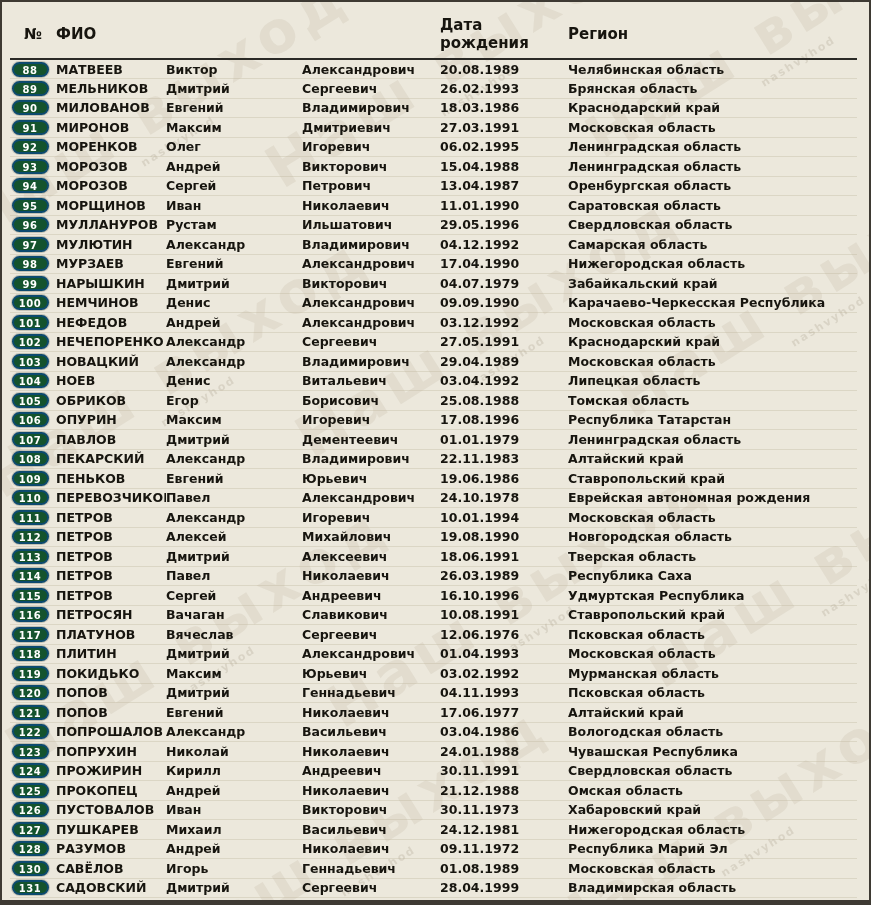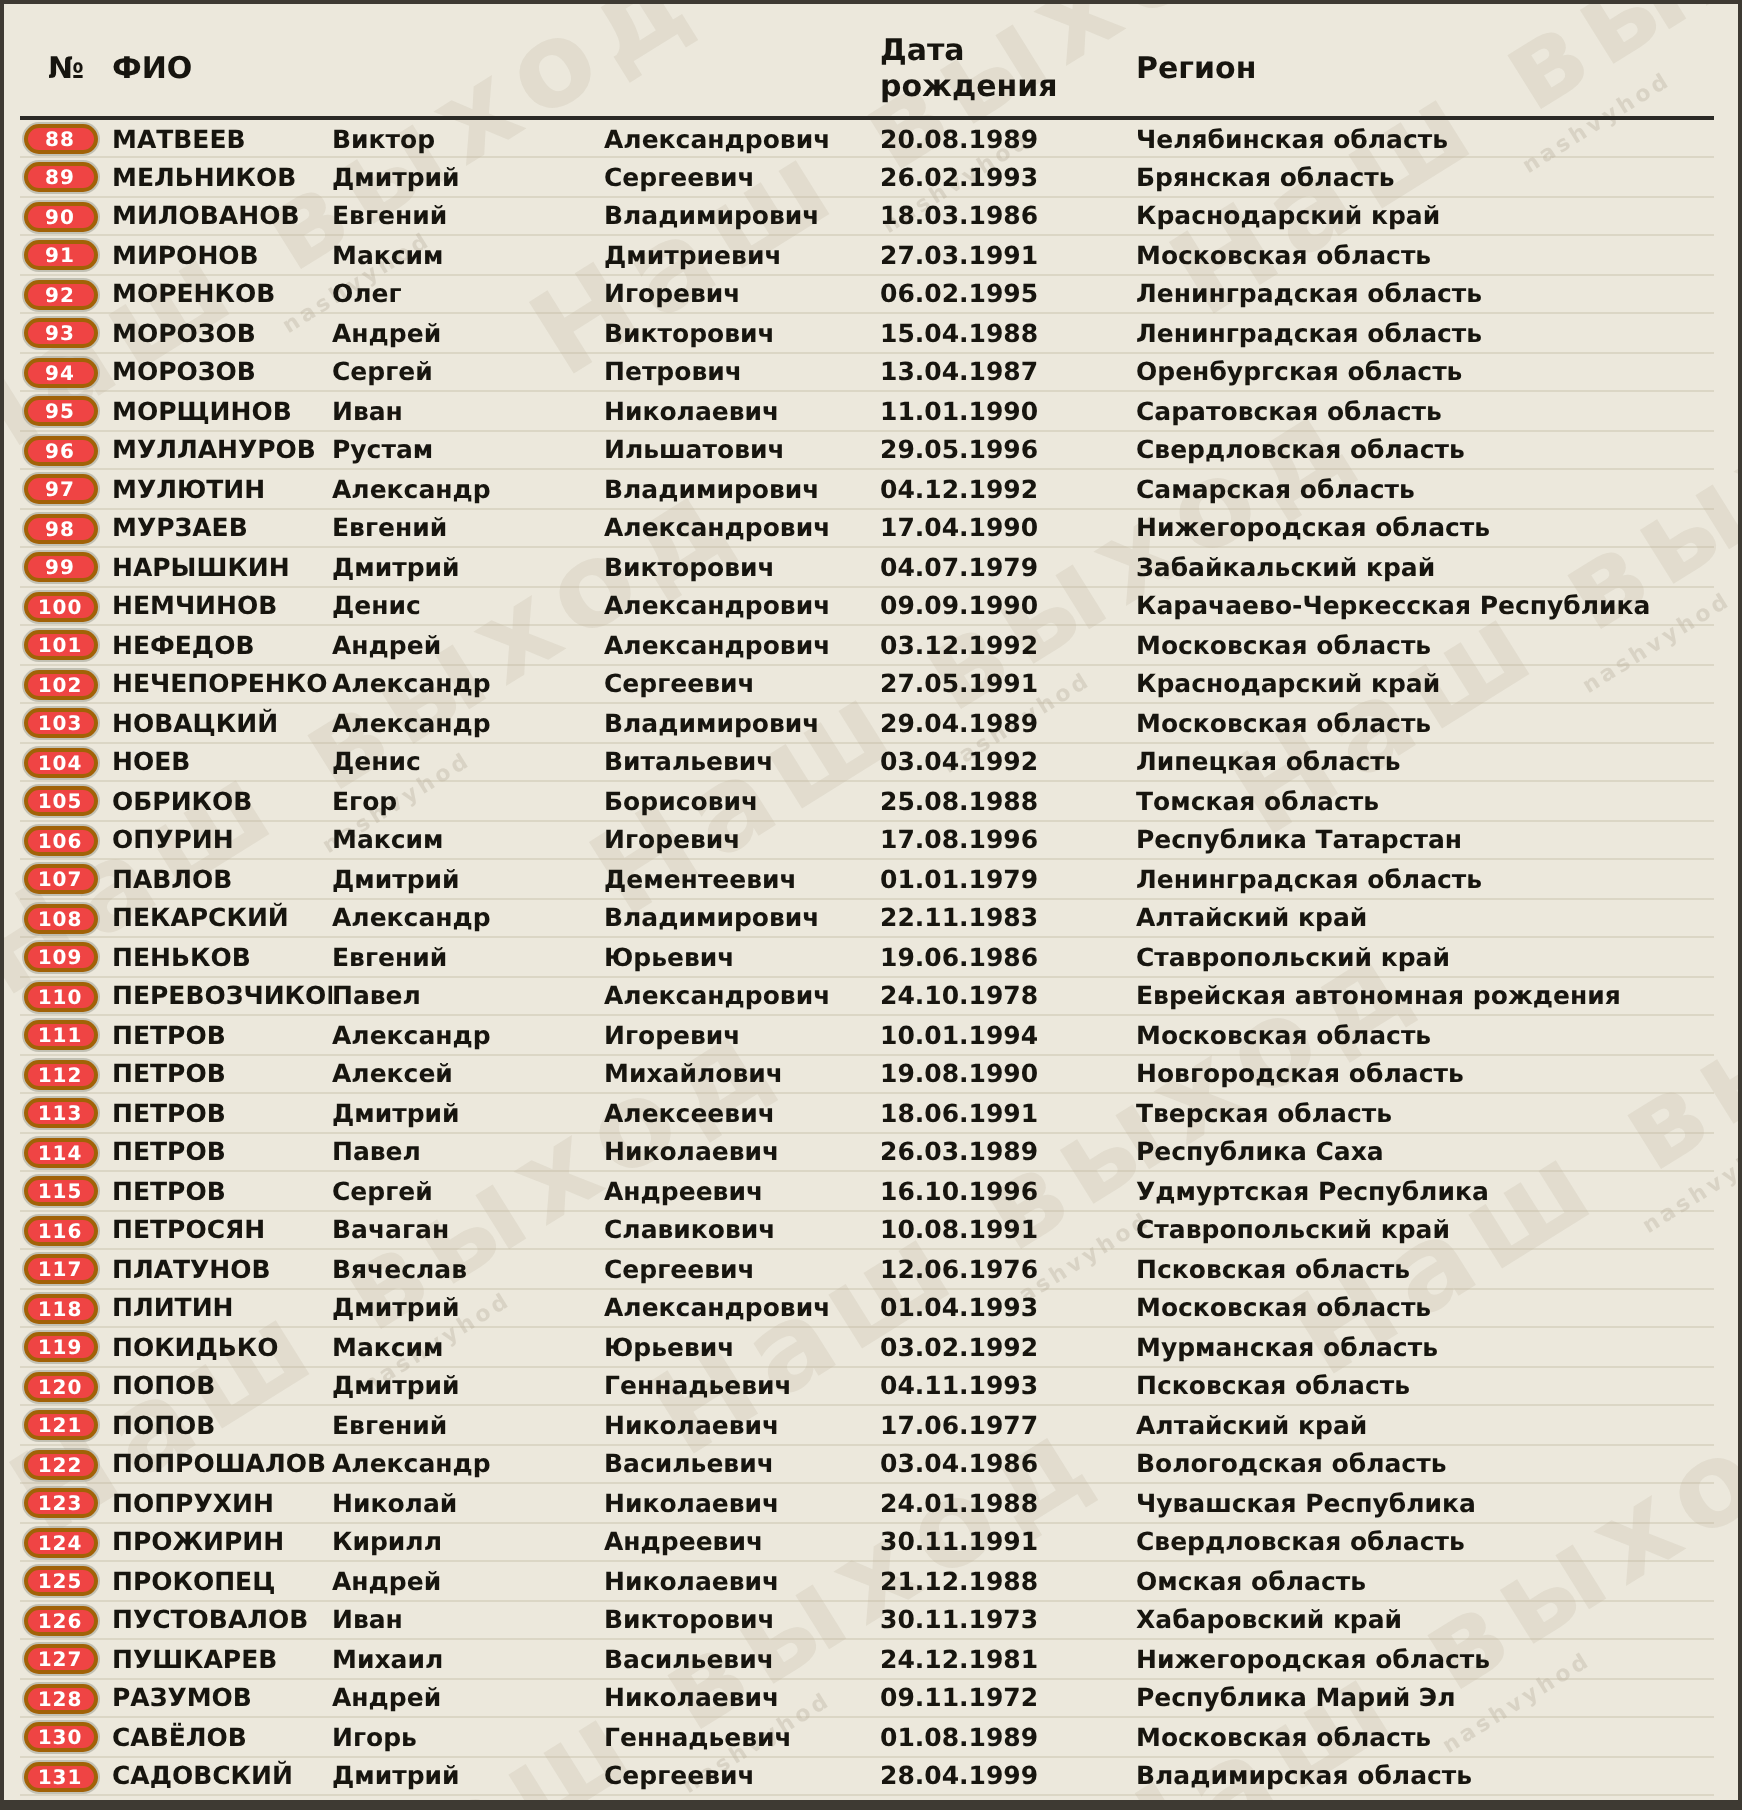--- a/index.html
+++ b/index.html
@@ -83,22 +83,22 @@
     border-bottom:1px solid rgba(190,180,155,0.35);
     vertical-align:middle;
   }
   td.c-num { text-align:center; padding-right:6px; }
 
   .badge {
     display:inline-block;
     min-width:37px; height:15px;
     line-height:13px;
     border-radius:9px;
-    background:#ef4444;
-    border:2px solid #a16207;
+    background:#14532d;
+    border:2px solid #0c4a6e;
     box-shadow:0 0 0 1px rgba(160,160,148,0.55);
     color:#ffffff;
     font-size:10px; font-weight:700;
     text-align:center;
     letter-spacing:0.5px;
   }
 </style>
 </head>
 <body>
 

